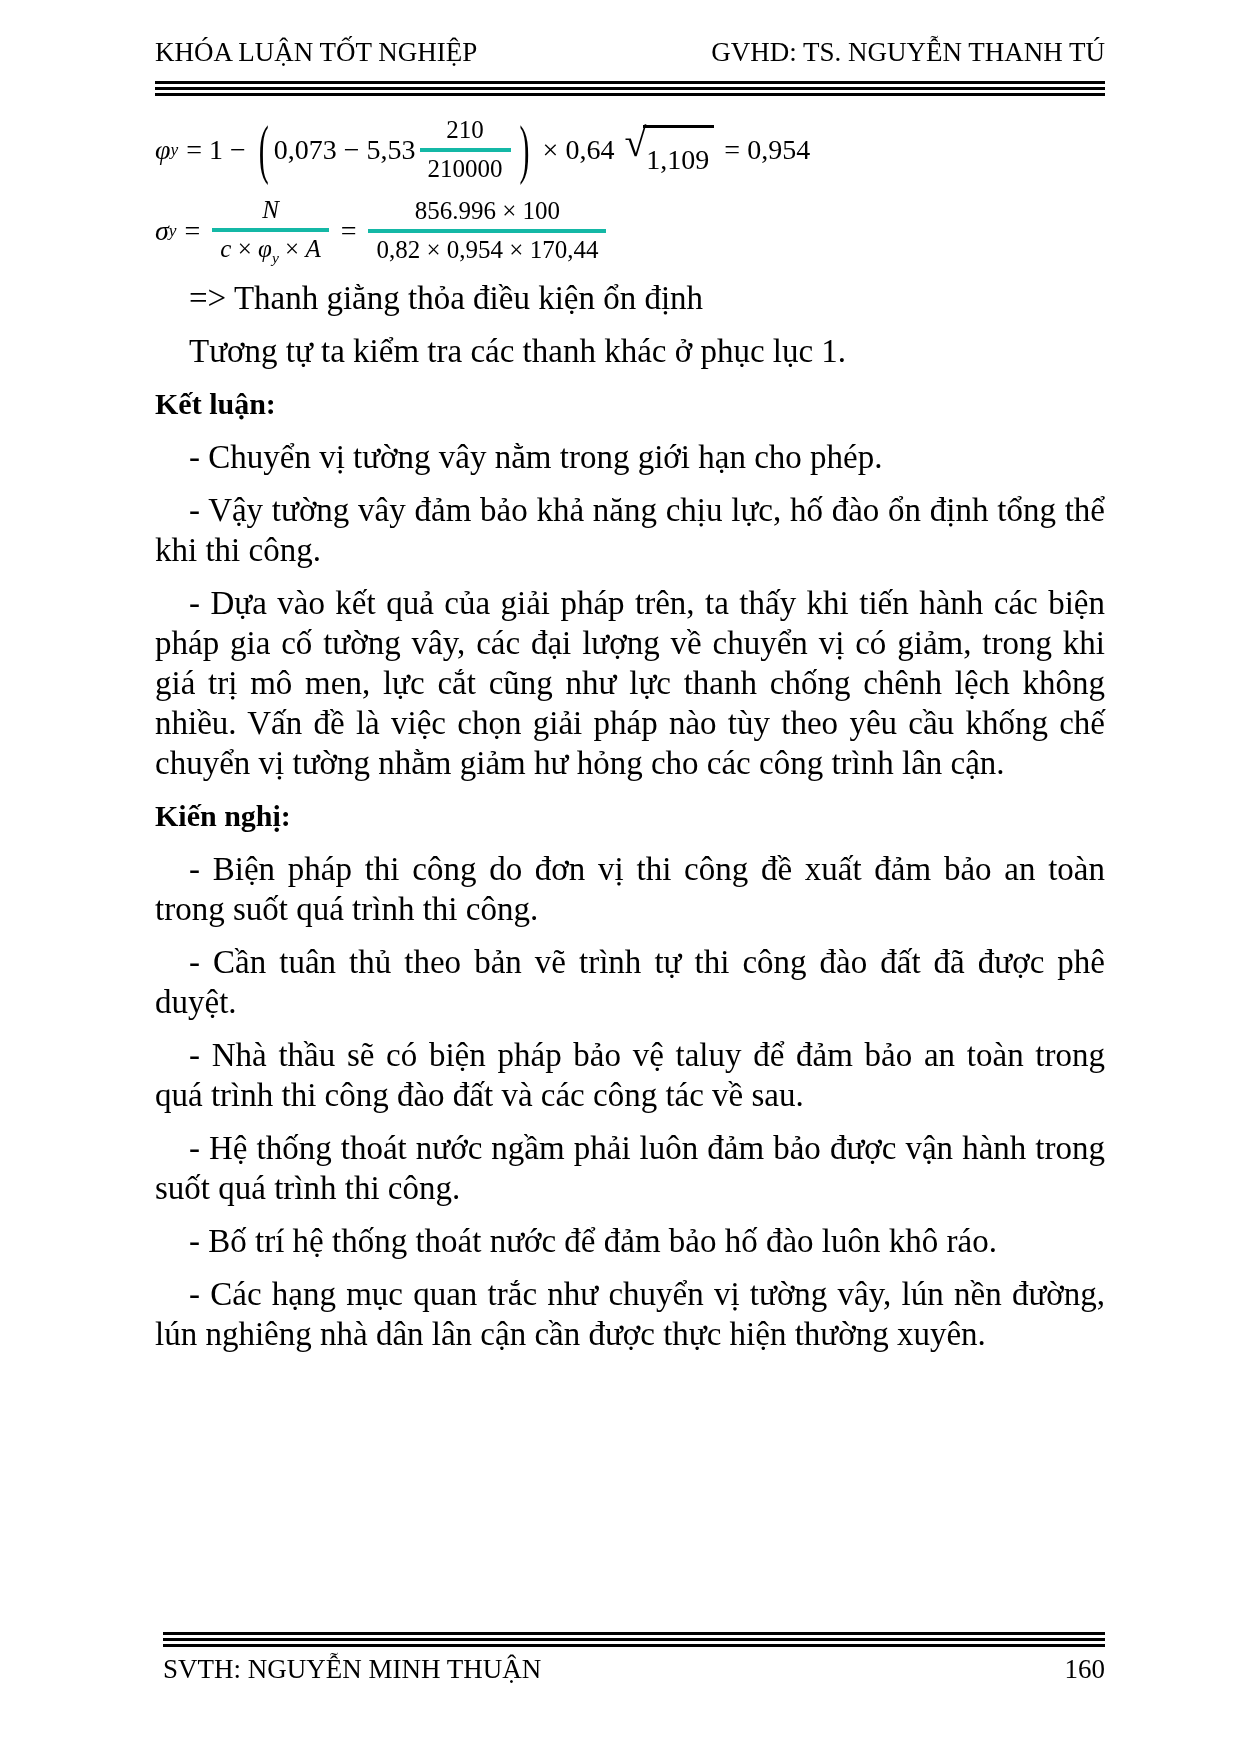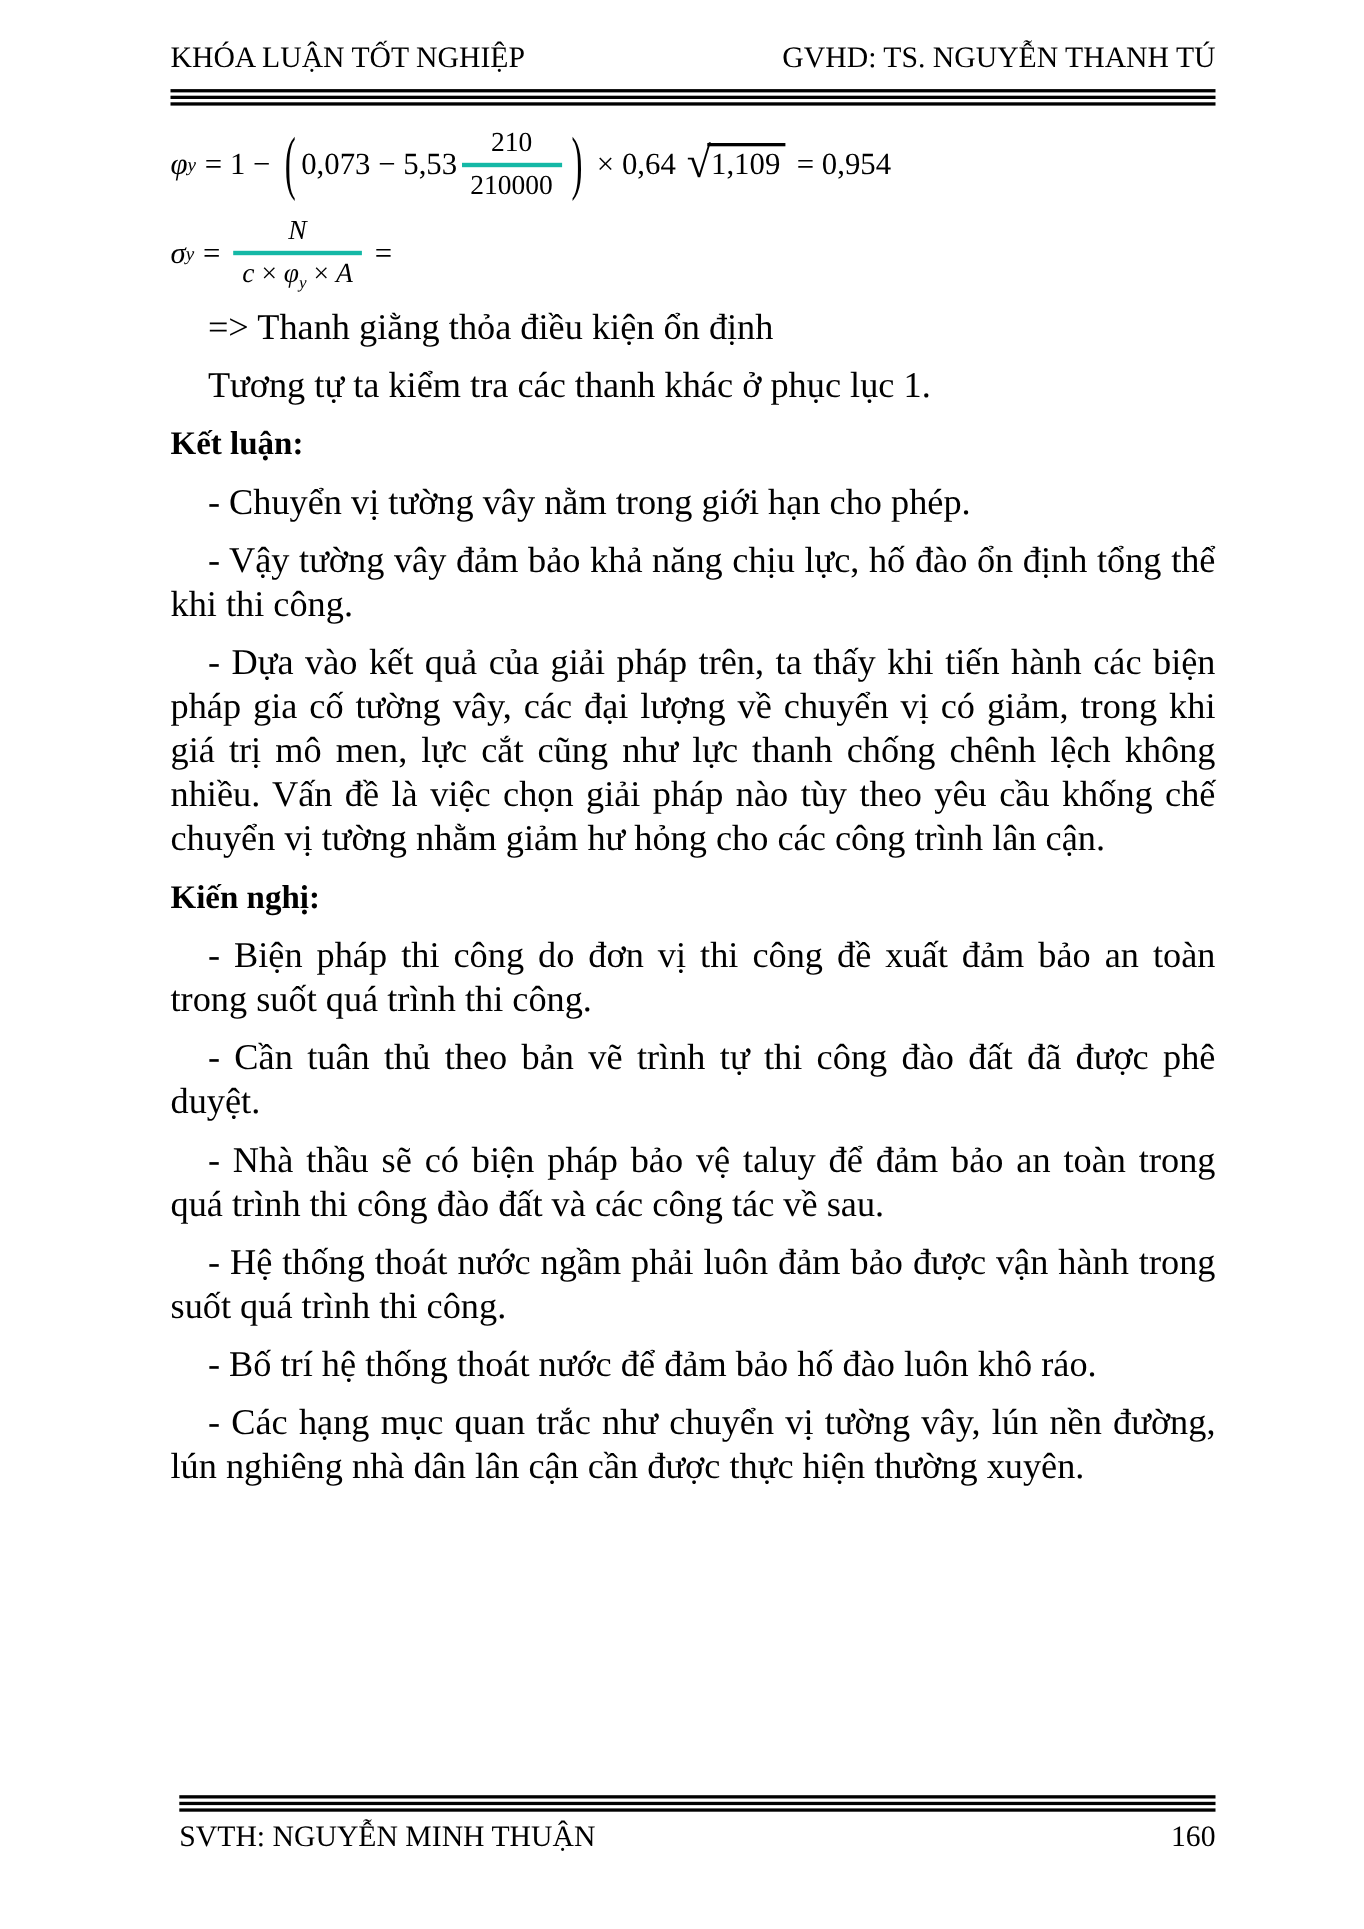--- a/index.html
+++ b/index.html
@@ -33,21 +33,21 @@
   .it { font-style: italic; }
   sub { font-size: 0.62em; font-style: italic; }
   sup { font-size: 0.62em; }
   .mx { margin: 0 8px; }
   .frac { display: inline-flex; flex-direction: column; align-items: center; text-align: center; font-size: 25px; margin: 0 4px; }
   .frac .num { padding: 0 8px 3px; }
   .frac .den { border-top: 4px solid #14b8a6; padding: 3px 8px 0; white-space: nowrap; }
   .bigp { font-size: 30px; display: inline-block; transform: scaleY(2.15); margin: 0 5px; font-weight: 400; }
   .sqrt { display: inline-flex; align-items: flex-start; margin: 0 2px; }
   .sqrt .radical { font-size: 40px; line-height: 1; margin-right: -3px; position: relative; top: -2px; }
-  .sqrt .radicand { border-top: 3px solid #000; padding: 1px 5px 0 3px; }
+  .sqrt .radicand { border-top: 3px solid #000; padding: 16px 5px 0 3px; }
   
   .content { margin-top: 6px; }
   .para {
     font-size: 33px; line-height: 40px;
     text-align: justify; text-indent: 34px;
     margin: 0 0 13px 0;
   }
   .heading {
     font-size: 30px; line-height: 40px; font-weight: bold;
     text-indent: 0; margin: 4px 0 13px 0;
@@ -91,20 +91,24 @@
 
     <div class="frow">
         <span class="it">σ</span>
         <sub>y</sub>
         <span class="mx">=</span>
         <span class="frac">
           <span class="num it">N</span>
           <span class="den"><span class="it">c</span><span> × </span><span class="it">φ</span><sub>y</sub><span> × </span><span class="it">A</span></span>
         </span>
         <span class="mx">=</span>
+        <span class="frac">
+          <span class="num">856.996 × 100</span>
+          <span class="den">0,82 × 0,954 × 170,44</span>
+        </span>
       </div>
 
 
   </div>
 
   <div class="content">
     <p class="para">=&gt; Thanh giằng thỏa điều kiện ổn định</p>
     <p class="para">Tương tự ta kiểm tra các thanh khác ở phục lục 1.</p>
 
     <p class="para heading">Kết luận:</p>

